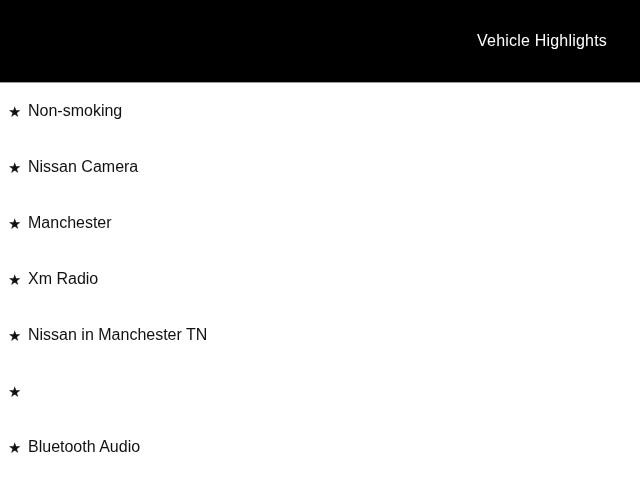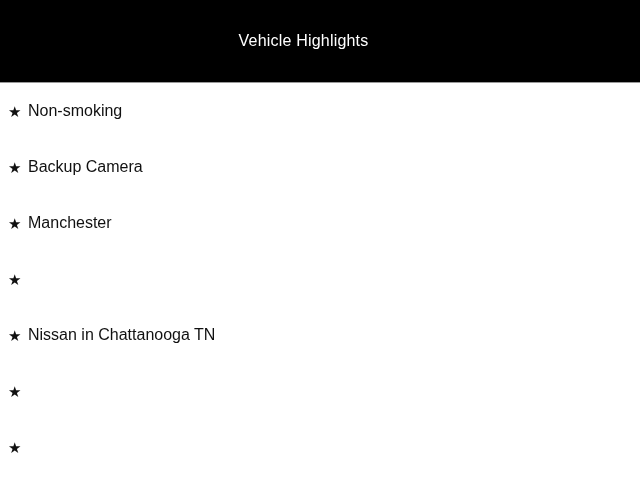--- a/index.html
+++ b/index.html
@@ -15,21 +15,21 @@
     overflow: hidden;
     font-family: "Liberation Sans", sans-serif;
   }
   .topbar {
     box-sizing: border-box;
     height: 83px;
     background: #000000;
     border-bottom: 1px solid #999999;
     display: flex;
     align-items: center;
-    justify-content: center;
+    justify-content: flex-end;
     padding-right: 33px;
   }
   .topbar .title {
     color: #ffffff;
     font-size: 16px;
     font-weight: 400;
     letter-spacing: 0.2px;
   }
   .list {
     padding: 0;
@@ -66,40 +66,42 @@
 
   <main class="list">
 
     <div class="row">
       <span class="star">★</span>
       <span class="label">Non-smoking</span>
     </div>
 
     <div class="row">
       <span class="star">★</span>
-      <span class="label">Backup Camera</span>
+      <span class="label">Nissan Camera</span>
     </div>
 
     <div class="row">
       <span class="star">★</span>
       <span class="label">Manchester</span>
     </div>
 
     <div class="row">
       <span class="star">★</span>
+      <span class="label">Xm Radio</span>
     </div>
 
     <div class="row">
       <span class="star">★</span>
-      <span class="label">Nissan in Chattanooga TN</span>
+      <span class="label">Nissan in Manchester TN</span>
     </div>
 
     <div class="row">
       <span class="star">★</span>
     </div>
 
     <div class="row">
       <span class="star">★</span>
+      <span class="label">Bluetooth Audio</span>
     </div>
 
   </main>
 
 </div>
 
 </body></html>

